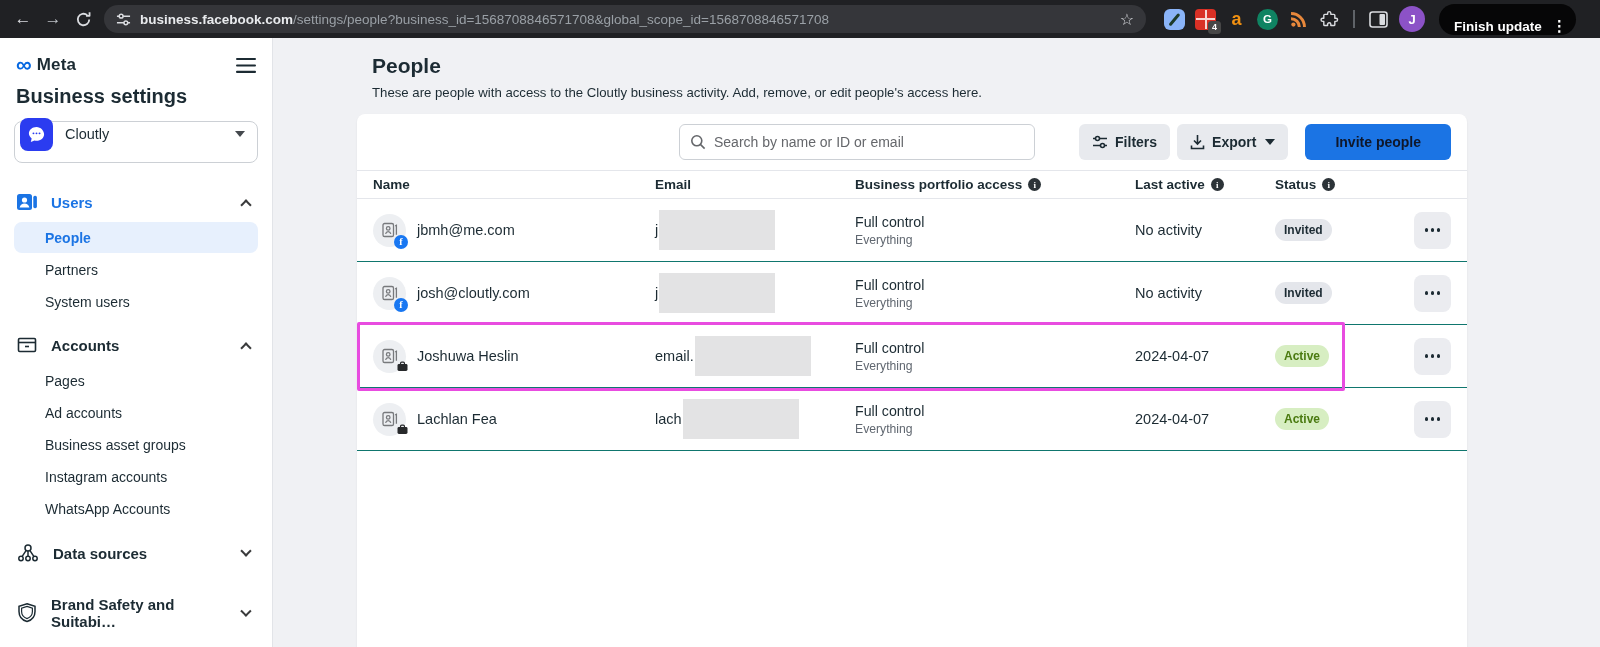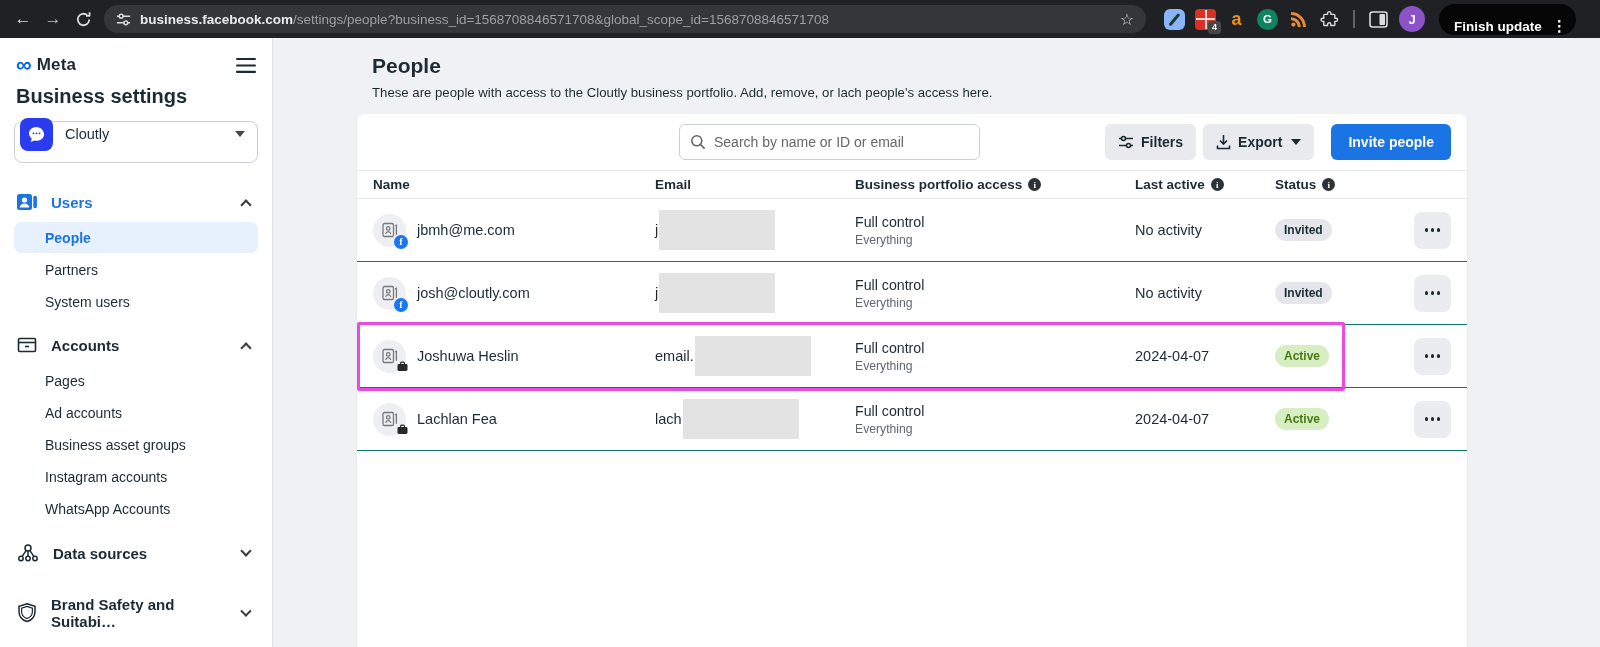--- a/index.html
+++ b/index.html
@@ -75,28 +75,28 @@
 
   
   .content { position:absolute; left:84px; top:16px; }
   .page-title { margin-left:15px; font-size:21px; font-weight:700; }
   .page-desc { margin-left:15px; margin-top:7px; font-size:13.2px; }
   .card { margin-top:14px; width:1110px; height:546px; background:#fff; border-radius:8px;
     box-shadow:0 1px 2px rgba(0,0,0,.08); overflow:hidden; }
   .toolbar { display:flex; align-items:center; padding:10px 16px; height:56px; }
   .search-wrap { margin-left:306px; position:relative; }
   .search-wrap svg { position:absolute; left:11px; top:10px; }
-  .search-input { width:301px; height:36px; border:1px solid #ccd0d5; border-radius:6px; padding:0 2px 0 34px;
+  .search-input { width:356px; height:36px; border:1px solid #ccd0d5; border-radius:6px; padding:0 2px 0 34px;
     font-size:14px; color:#8b5cf6; outline:none; font-family:"Liberation Sans",sans-serif; background:#fff; }
   .search-input::placeholder { color:#65676b; }
   .btns { margin-left:auto; display:flex; align-items:center; }
   .btn { height:36px; border:none; border-radius:6px; display:flex; align-items:center; gap:7px;
     font-size:14px; font-weight:600; font-family:"Liberation Sans",sans-serif; color:#1c2b33; padding:0 13px; cursor:pointer; }
   .btn-gray { background:#e8eaee; }
-  .btn-blue { background:#1b74e4; color:#ffffff; padding:0 17px; }
+  .btn-blue { background:#1b74e4; color:#0f172a; padding:0 30px; }
   .btn + .btn { margin-left:7px; }
   .btn-blue { margin-left:17px !important; }
   .btn .caret-down { margin-left:2px; border-top-color:#1c2b33; }
 
   .thead, .row { display:grid; grid-template-columns:282px 200px 280px 140px 118px 1fr;
     align-items:center; padding:0 16px; }
   .thead { height:29px; border-top:1px solid #e4e6eb; border-bottom:1px solid #e4e6eb;
     font-size:13.5px; font-weight:700; }
   .th { display:flex; align-items:center; gap:6px; }
   .info { width:13px; height:13px; border-radius:50%; background:#2c3338; display:inline-flex;
@@ -278,21 +278,21 @@
         </span>
         <span>Brand Safety and Suitabi…</span>
         <span class="chev down"></span>
       </div>
     </div>
   </div>
 
   <div class="main">
     <div class="content">
       <div class="page-title">People</div>
-      <div class="page-desc">These are people with access to the Cloutly business portfolio. Add, remove, or lach people's access here.</div>
+      <div class="page-desc">These are people with access to the Cloutly business activity. Add, remove, or edit people's access here.</div>
 
       <div class="card">
 
         <div class="toolbar">
           <div class="search-wrap">
             <svg width="16" height="16" viewBox="0 0 16 16" fill="none" stroke="#65676b" stroke-width="1.6">
               <circle cx="6.8" cy="6.8" r="5"></circle>
                 <path d="M10.6 10.6l4 4"></path>
             </svg>
             <input class="search-input" type="text" readonly="" placeholder="Search by name or ID or email" style="">

